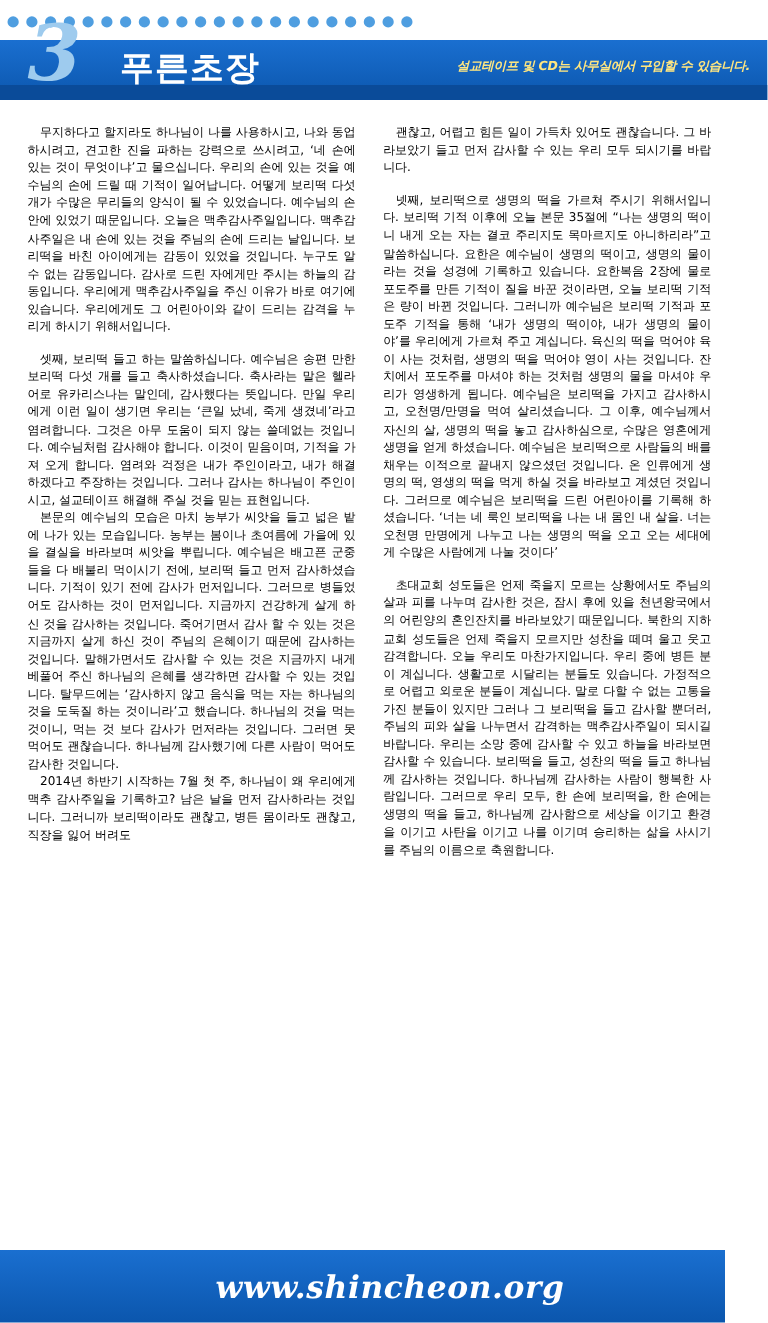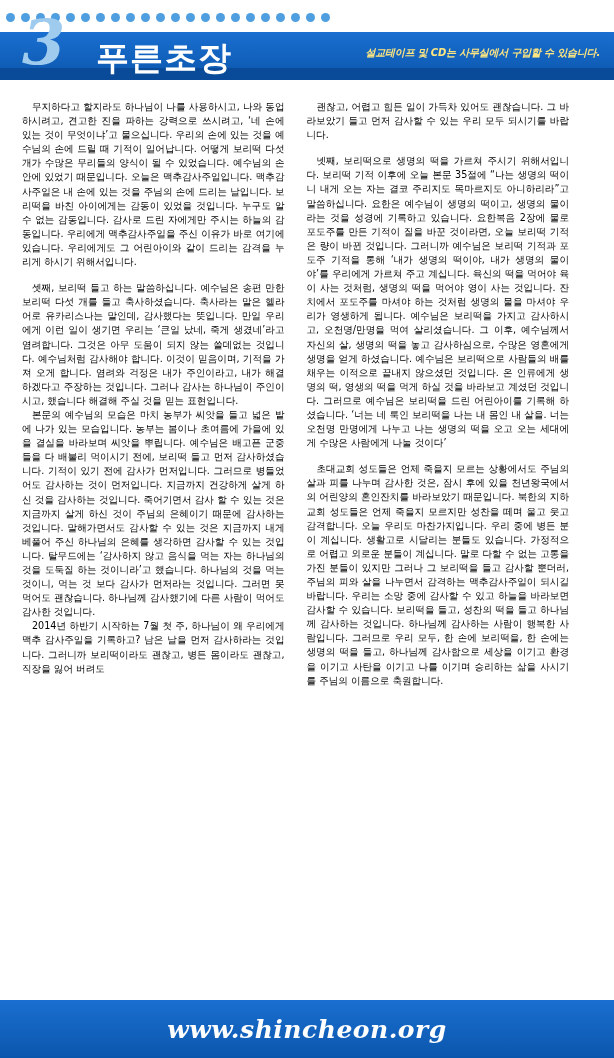--- a/index.html
+++ b/index.html
@@ -64,21 +64,21 @@
     font-weight: bold;
     font-style: italic;
     color: #9ecbee;
     line-height: 1;
     letter-spacing: -2px;
   }
   .section-title {
     position: absolute;
     left: 96px;
     top: 36px;
-    font-size: 33px;
+    font-size: 27px;
     font-weight: bold;
     color: #ffffff;
     letter-spacing: 1px;
   }
   .header-note {
     position: absolute;
     right: 14px;
     top: 46px;
     font-size: 10px;
     font-weight: bold;
@@ -117,27 +117,28 @@
   }
   .para .lead {
     font-weight: normal;
   }
 
   
   .footer {
     position: absolute;
     left: 0;
     bottom: 0;
-    width: 614px;
+    width: 536px;
     height: 58px;
     background: #0f5fbd;
     background: linear-gradient(180deg, #1a6fd0 0%, #0b56ad 100%);
     display: flex;
     align-items: center;
     justify-content: center;
+    padding-left: 44px;
   }
   .footer-url {
     font-family: "DejaVu Serif", "Liberation Serif", serif;
     font-style: italic;
     font-weight: bold;
     font-size: 25px;
     color: #ffffff;
     letter-spacing: 0.5px;
   }
 </style>
@@ -175,21 +176,21 @@
   <div class="section-title">푸른초장</div>
   <div class="header-note">설교테이프 및 CD는 사무실에서 구입할 수 있습니다.</div>
 </div>
 
 <div class="content">
   <div class="columns">
     <p class="para">
       <span class="lead"></span><span>무지하다고 할지라도 하나님이 나를 사용하시고, 나와 동업하시려고, 견고한 진을 파하는 강력으로 쓰시려고, ‘네 손에 있는 것이 무엇이냐’고 물으십니다. 우리의 손에 있는 것을 예수님의 손에 드릴 때 기적이 일어납니다. 어떻게 보리떡 다섯개가 수많은 무리들의 양식이 될 수 있었습니다. 예수님의 손 안에 있었기 때문입니다. 오늘은 맥추감사주일입니다. 맥추감사주일은 내 손에 있는 것을 주님의 손에 드리는 날입니다. 보리떡을 바친 아이에게는 감동이 있었을 것입니다. 누구도 알 수 없는 감동입니다. 감사로 드린 자에게만 주시는 하늘의 감동입니다. 우리에게 맥추감사주일을 주신 이유가 바로 여기에 있습니다. 우리에게도 그 어린아이와 같이 드리는 감격을 누리게 하시기 위해서입니다.</span>
     </p>
     <p class="para spaced">
-      <span class="lead">셋째, 보리떡 들고 하는 말씀하십니다.</span><span> 예수님은 송편 만한 보리떡 다섯 개를 들고 축사하셨습니다. 축사라는 말은 헬라어로 유카리스나는 말인데, 감사했다는 뜻입니다. 만일 우리에게 이런 일이 생기면 우리는 ‘큰일 났네, 죽게 생겼네’라고 염려합니다. 그것은 아무 도움이 되지 않는 쓸데없는 것입니다. 예수님처럼 감사해야 합니다. 이것이 믿음이며, 기적을 가져 오게 합니다. 염려와 걱정은 내가 주인이라고, 내가 해결 하겠다고 주장하는 것입니다. 그러나 감사는 하나님이 주인이시고, 했습니다 해결해 주실 것을 믿는 표현입니다.</span>
+      <span class="lead">셋째, 보리떡 들고 하는 말씀하십니다.</span><span> 예수님은 송편 만한 보리떡 다섯 개를 들고 축사하셨습니다. 축사라는 말은 헬라어로 유카리스나는 말인데, 감사했다는 뜻입니다. 만일 우리에게 이런 일이 생기면 우리는 ‘큰일 났네, 죽게 생겼네’라고 염려합니다. 그것은 아무 도움이 되지 않는 쓸데없는 것입니다. 예수님처럼 감사해야 합니다. 이것이 믿음이며, 기적을 가져 오게 합니다. 염려와 걱정은 내가 주인이라고, 내가 해결 하겠다고 주장하는 것입니다. 그러나 감사는 하나님이 주인이시고, 설교테이프 해결해 주실 것을 믿는 표현입니다.</span>
     </p>
     <p class="para">
       <span class="lead"></span><span>본문의 예수님의 모습은 마치 농부가 씨앗을 들고 넓은 밭에 나가 있는 모습입니다. 농부는 봄이나 초여름에 가을에 있을 결실을 바라보며 씨앗을 뿌립니다. 예수님은 배고픈 군중들을 다 배불리 먹이시기 전에, 보리떡 들고 먼저 감사하셨습니다. 기적이 있기 전에 감사가 먼저입니다. 그러므로 병들었어도 감사하는 것이 먼저입니다. 지금까지 건강하게 살게 하신 것을 감사하는 것입니다. 죽어기면서 감사 할 수 있는 것은 지금까지 살게 하신 것이 주님의 은혜이기 때문에 감사하는 것입니다. 말해가면서도 감사할 수 있는 것은 지금까지 내게 베풀어 주신 하나님의 은혜를 생각하면 감사할 수 있는 것입니다. 탈무드에는 ‘감사하지 않고 음식을 먹는 자는 하나님의 것을 도둑질 하는 것이니라’고 했습니다. 하나님의 것을 먹는 것이니, 먹는 것 보다 감사가 먼저라는 것입니다. 그러면 못 먹어도 괜찮습니다. 하나님께 감사했기에 다른 사람이 먹어도 감사한 것입니다.</span>
     </p>
     <p class="para">
       <span class="lead"></span><span>2014년 하반기 시작하는 7월 첫 주, 하나님이 왜 우리에게 맥추 감사주일을 기록하고? 남은 날을 먼저 감사하라는 것입니다. 그러니까 보리떡이라도 괜찮고, 병든 몸이라도 괜찮고, 직장을 잃어 버려도</span>
     </p>
     <p class="para">
       <span class="lead"></span><span>괜찮고, 어렵고 힘든 일이 가득차 있어도 괜찮습니다. 그 바라보았기 들고 먼저 감사할 수 있는 우리 모두 되시기를 바랍니다.</span>
     </p>

